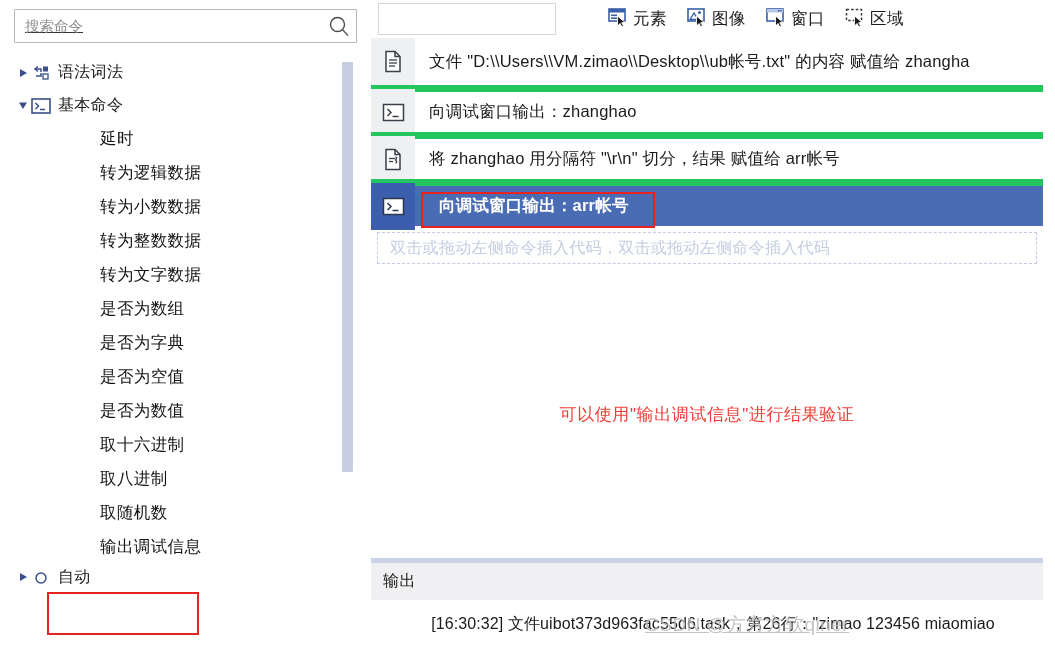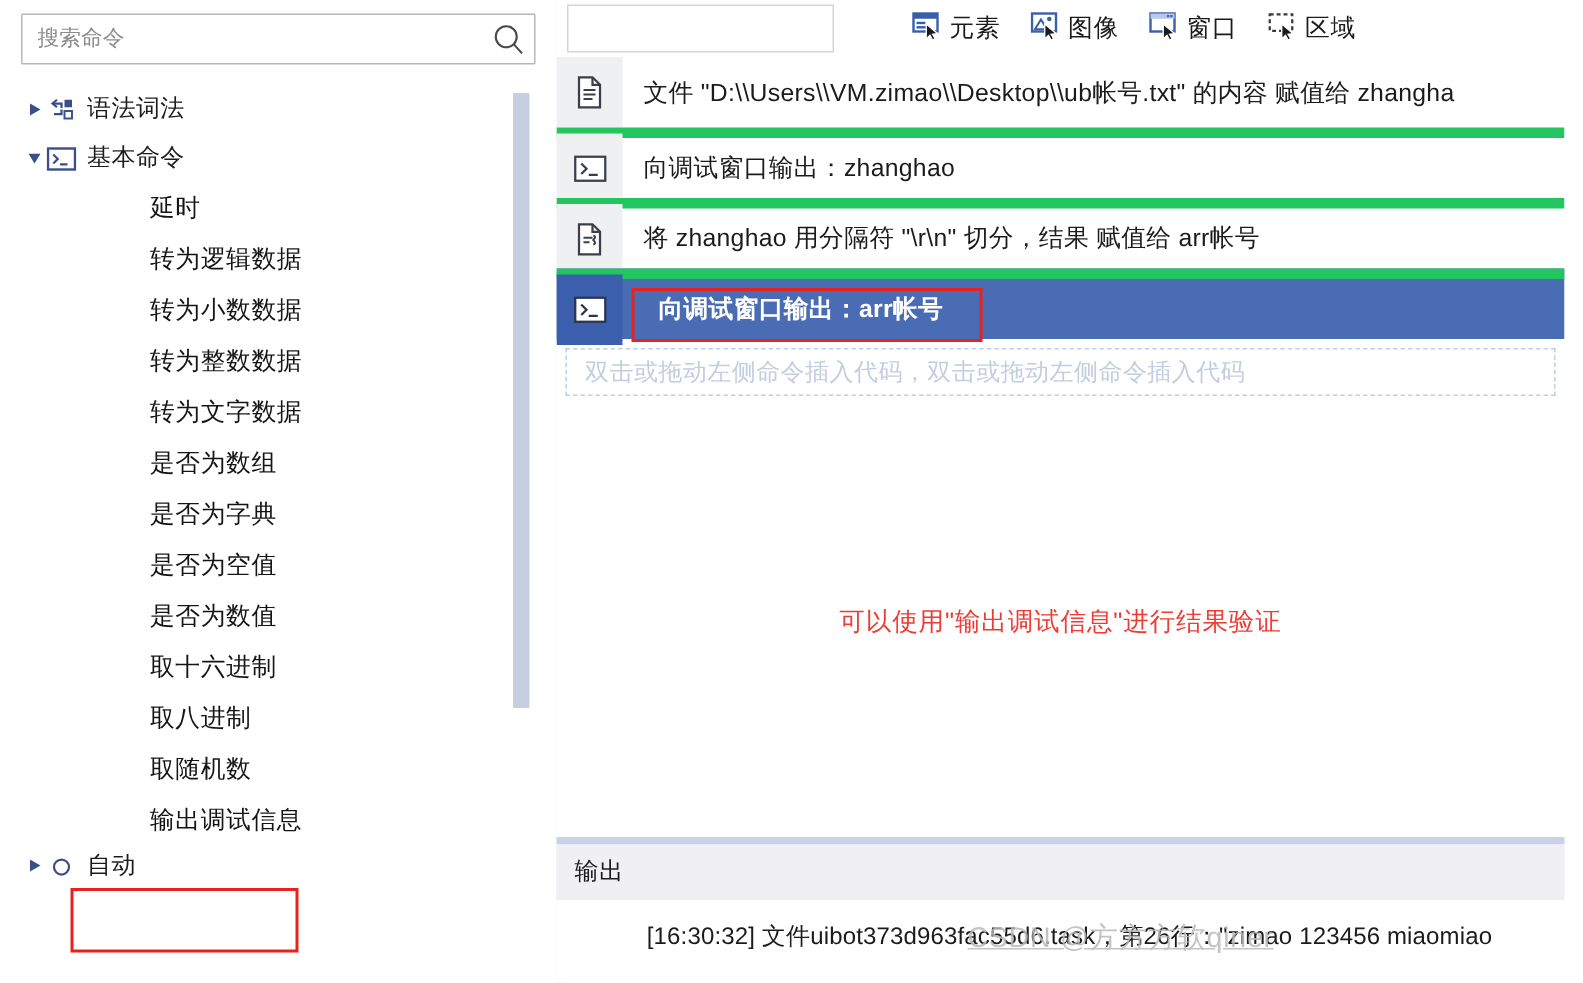--- a/index.html
+++ b/index.html
@@ -28,21 +28,21 @@
 
   .search-wrap{
     margin:9px 14px 0 14px;height:34px;
     border:1px solid #b7b7b7;background:#fff;
     display:flex;align-items:center;box-sizing:border-box;
     border-radius:1px;
   }
   .search-input{
     flex:1;border:0;outline:0;background:transparent;
     font-family:"Liberation Sans","DejaVu Sans",sans-serif;
-    font-size:14.5px;color:#333;padding:0 8px 0 10px;
+    font-size:14.5px;color:#333;padding:0 8px 0 10px;text-decoration:underline;
   }
   .search-input::placeholder{color:#8c8c8c;}
   .search-icon{width:34px;height:34px;display:flex;align-items:center;justify-content:center;}
 
   
   #tree{
     position:absolute;left:0;top:56px;width:371px;height:599px;
     overflow:hidden;
   }
   .tree-row{

